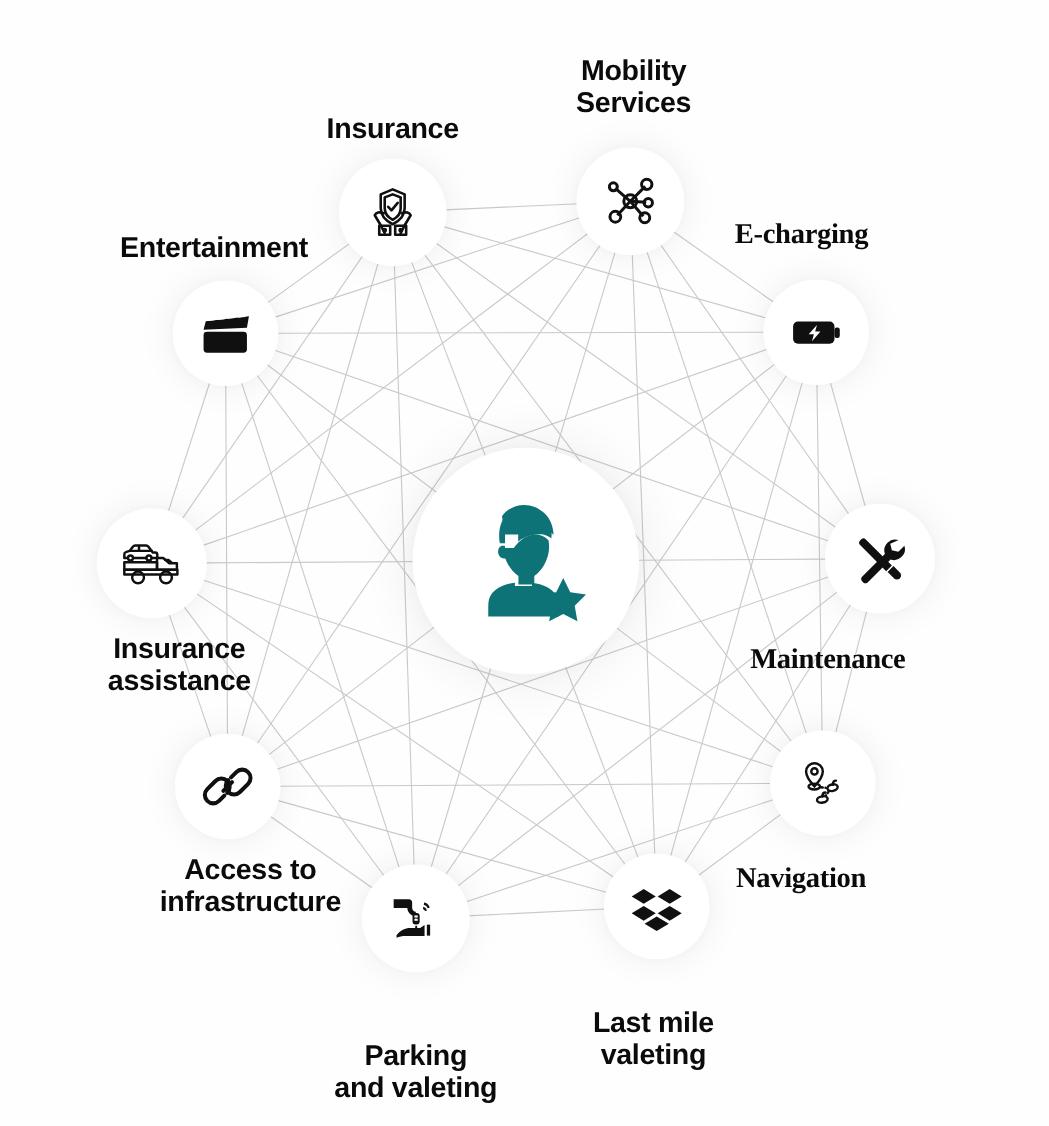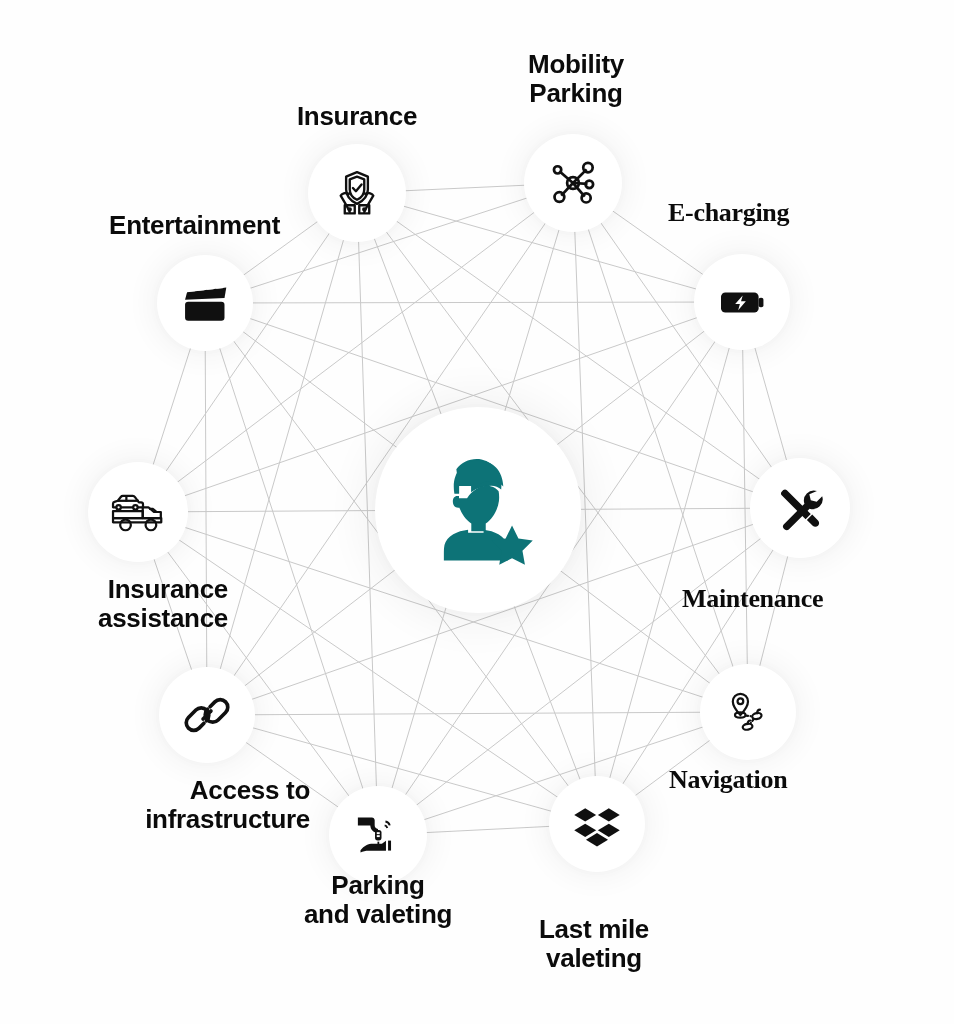--- a/index.html
+++ b/index.html
@@ -35,21 +35,21 @@
     position:absolute;
     z-index:5;
     font-weight:bold;
     color:#0b0b0b;
     font-size:26px;
     line-height:1.12;
     letter-spacing:-0.3px;
     white-space:pre-line;
   }
   .lbl-center{transform:translateX(-50%);text-align:center;}
-  .lbl-left{text-align:right;transform:translateX(-100%);}
+  .lbl-left{text-align:center;transform:translateX(-100%);}
   .lbl-right{text-align:left;font-family:Liberation Serif, serif;}
 </style>
 </head>
 <body>
 
 <div id="stage">
 
   <svg id="net" viewBox="0 0 954 1024">
       <line x1="403.9497121680912" y1="190.82640221444024" x2="526.0502878319088" y2="185.17359778555976" stroke="#c9c9c9" stroke-width="1"></line>
       <line x1="402.22252251964983" y1="205.80325962244632" x2="697.7396588105555" y2="289.46915015675467" stroke="#c9c9c9" stroke-width="1"></line>
@@ -238,27 +238,27 @@
    <path d="M33.8 17.4 L39 11.5 L46.7 10.7 L41.4 16.7z" fill="#ffffff"></path>
    <path d="M44 16.3 L49.2 10.3 L56 9.6 L51.6 15.6z" fill="#ffffff"></path>
    <rect x="10" y="30.5" width="43.5" height="21" rx="3.5"></rect>
   </svg>
         </span>
       </div>
     </div>
   <div id="labels-layer">
       <div class="label lbl-center" style="left: 357px; top: 86px; margin-top: 16px;">Insurance</div>
       <div class="label lbl-center" style="left: 576px; top: 50px;">Mobility
-Parking</div>
+Services</div>
       <div class="label lbl-right" style="left: 668px; top: 198px;">E-charging</div>
       <div class="label lbl-right" style="left: 682px; top: 584px;">Maintenance</div>
-      <div class="label lbl-right" style="left: 669px; top: 765px;">Navigation</div>
+      <div class="label lbl-right" style="left: 669px; top: 783px;">Navigation</div>
       <div class="label lbl-center" style="left: 594px; top: 915px;">Last mile
 valeting</div>
-      <div class="label lbl-center" style="left: 378px; top: 871px;">Parking
+      <div class="label lbl-center" style="left: 378px; top: 945px;">Parking
 and valeting</div>
       <div class="label lbl-left" style="left: 310px; top: 776px;">Access to
 infrastructure</div>
       <div class="label lbl-left" style="left: 228px; top: 575px;">Insurance
 assistance</div>
       <div class="label lbl-left" style="left: 280px; top: 211px;">Entertainment</div>
     </div>
 
 </div>
 

